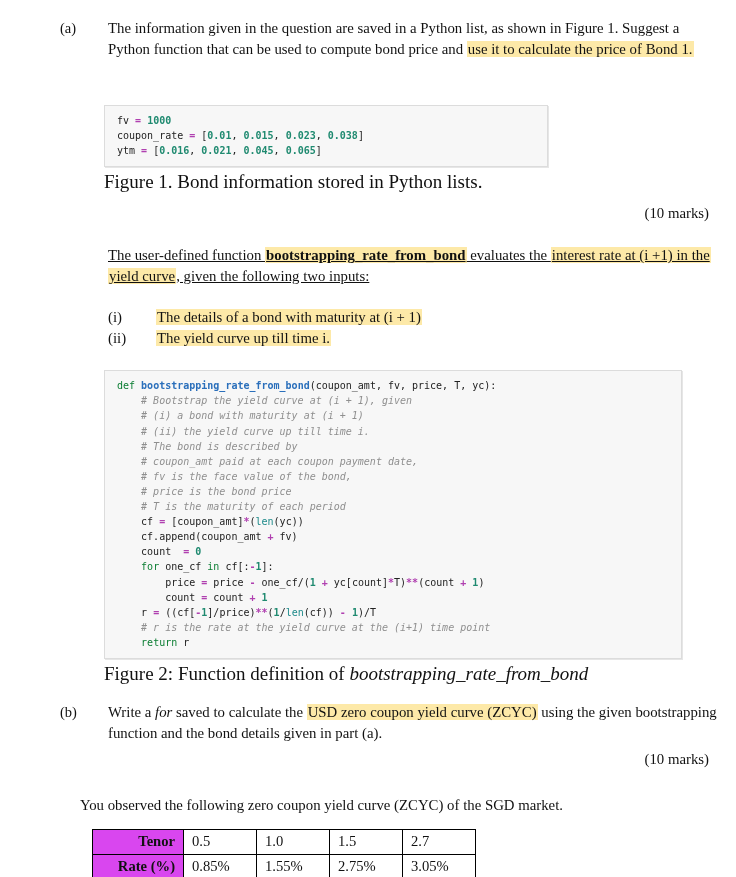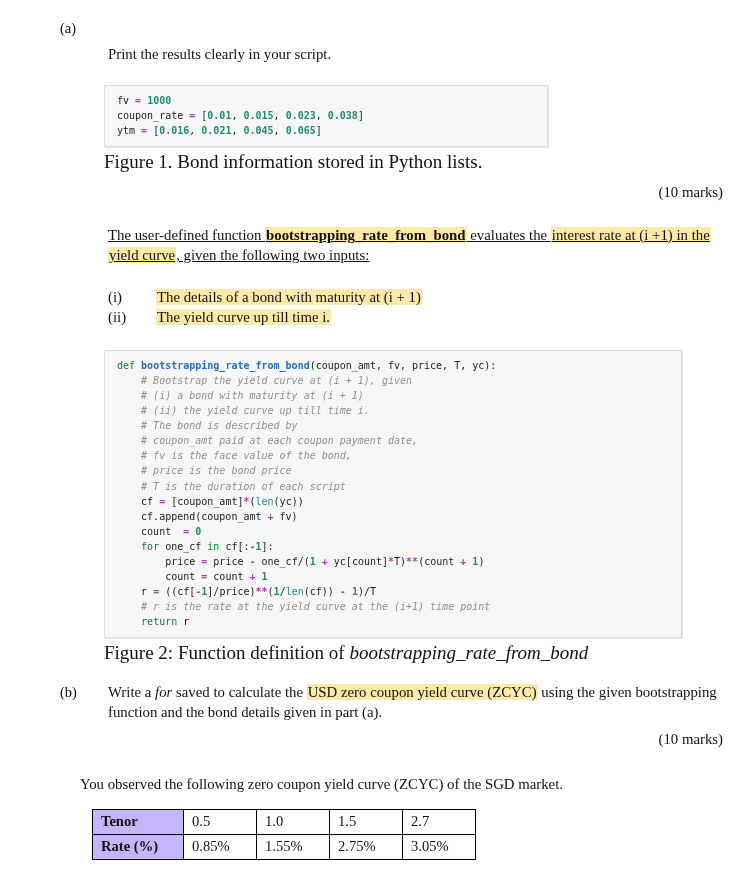--- a/index.html
+++ b/index.html
@@ -55,21 +55,21 @@
     box-decoration-break: clone;
     -webkit-box-decoration-break: clone;
   }
   .bold { font-weight: bold; }
   .ital { font-style: italic; }
 
   .marks {
     text-align: right;
     font-size: 14.8px;
     line-height: 20.5px;
-    padding-right: 13px;
+    padding-right: 27px;
   }
 
   
   .codebox {
     background: #f7f7f7;
     border: 1px solid #dcdcdc;
     box-shadow: 1px 1px 0 #e6e6e6;
     padding: 7px 10px 8px 12px;
     font-family: "DejaVu Sans Mono", monospace;
     font-size: 10px;
@@ -116,36 +116,37 @@
     font-size: 14.6px;
   }
   table.zcyc td {
     border: 1px solid #000000;
     padding: 2px 8px 3px 8px;
     height: 19px;
     text-align: left;
     white-space: nowrap;
   }
   table.zcyc td.rowhead {
-    background: #c4b5fd;
+    background: #d946ef;
     font-weight: bold;
     width: 74px;
+    text-align: right;
   }
   table.zcyc td.val { width: 56px; }
 </style>
 </head>
 <body>
 
 <div class="page">
 
   <div class="qblock" style="padding-top:18px;">
     <span class="qlabel">(a)</span>
     <div class="qbody">
+      <p class="para"><span>The information given in the question are saved in a Python list, as shown in Figure 1. Suggest a Python function that can be used to compute bond price and </span><span class="hl">use it to calculate the price of Bond 1.</span></p>
       <div class="spacer-lg"></div>
-      <p class="para">Print the results clearly in your script.</p>
     </div>
   </div>
 
   <div style="margin-left:104px; margin-top:20px;">
     <div class="codebox fig1"><span>fv <span class="op">=</span> <span class="num">1000</span></span>
 <span>coupon_rate <span class="op">=</span> [<span class="num">0.01</span>, <span class="num">0.015</span>, <span class="num">0.023</span>, <span class="num">0.038</span>]</span>
 <span>ytm <span class="op">=</span> [<span class="num">0.016</span>, <span class="num">0.021</span>, <span class="num">0.045</span>, <span class="num">0.065</span>]</span></div>
     <div class="figcaption">Figure 1. Bond information stored in Python lists.</div>
   </div>
 
@@ -168,21 +169,21 @@
 
   <div style="margin-left:104px; margin-top:22px;">
     <div class="codebox fig2"><span><span class="k">def</span> <span class="fn">bootstrapping_rate_from_bond</span>(coupon_amt, fv, price, T, yc):</span>
 <span class="cm">    # Bootstrap the yield curve at (i + 1), given</span>
 <span class="cm">    # (i) a bond with maturity at (i + 1)</span>
 <span class="cm">    # (ii) the yield curve up till time i.</span>
 <span class="cm">    # The bond is described by</span>
 <span class="cm">    # coupon_amt paid at each coupon payment date,</span>
 <span class="cm">    # fv is the face value of the bond,</span>
 <span class="cm">    # price is the bond price</span>
-<span class="cm">    # T is the duration of each script</span>
+<span class="cm">    # T is the maturity of each period</span>
 <span>    cf <span class="op">=</span> [coupon_amt]<span class="op">*</span>(<span class="bi">len</span>(yc))</span>
 <span>    cf.append(coupon_amt <span class="op">+</span> fv)</span>
 <span>    count  <span class="op">=</span> <span class="num">0</span></span>
 <span>    <span class="k">for</span> one_cf <span class="k">in</span> cf[:<span class="op">-</span><span class="num">1</span>]:</span>
 <span>        price <span class="op">=</span> price <span class="op">-</span> one_cf/(<span class="num">1</span> <span class="op">+</span> yc[count]<span class="op">*</span>T)<span class="op">**</span>(count <span class="op">+</span> <span class="num">1</span>)</span>
 <span>        count <span class="op">=</span> count <span class="op">+</span> <span class="num">1</span></span>
 <span>    r <span class="op">=</span> ((cf[<span class="op">-</span><span class="num">1</span>]/price)<span class="op">**</span>(<span class="num">1</span>/<span class="bi">len</span>(cf)) <span class="op">-</span> <span class="num">1</span>)/T</span>
 <span class="cm">    # r is the rate at the yield curve at the (i+1) time point</span>
 <span>    <span class="k">return</span> r</span></div>
     <div class="figcaption"><span>Figure 2: Function definition of </span><span class="ital">bootstrapping_rate_from_bond</span></div>

